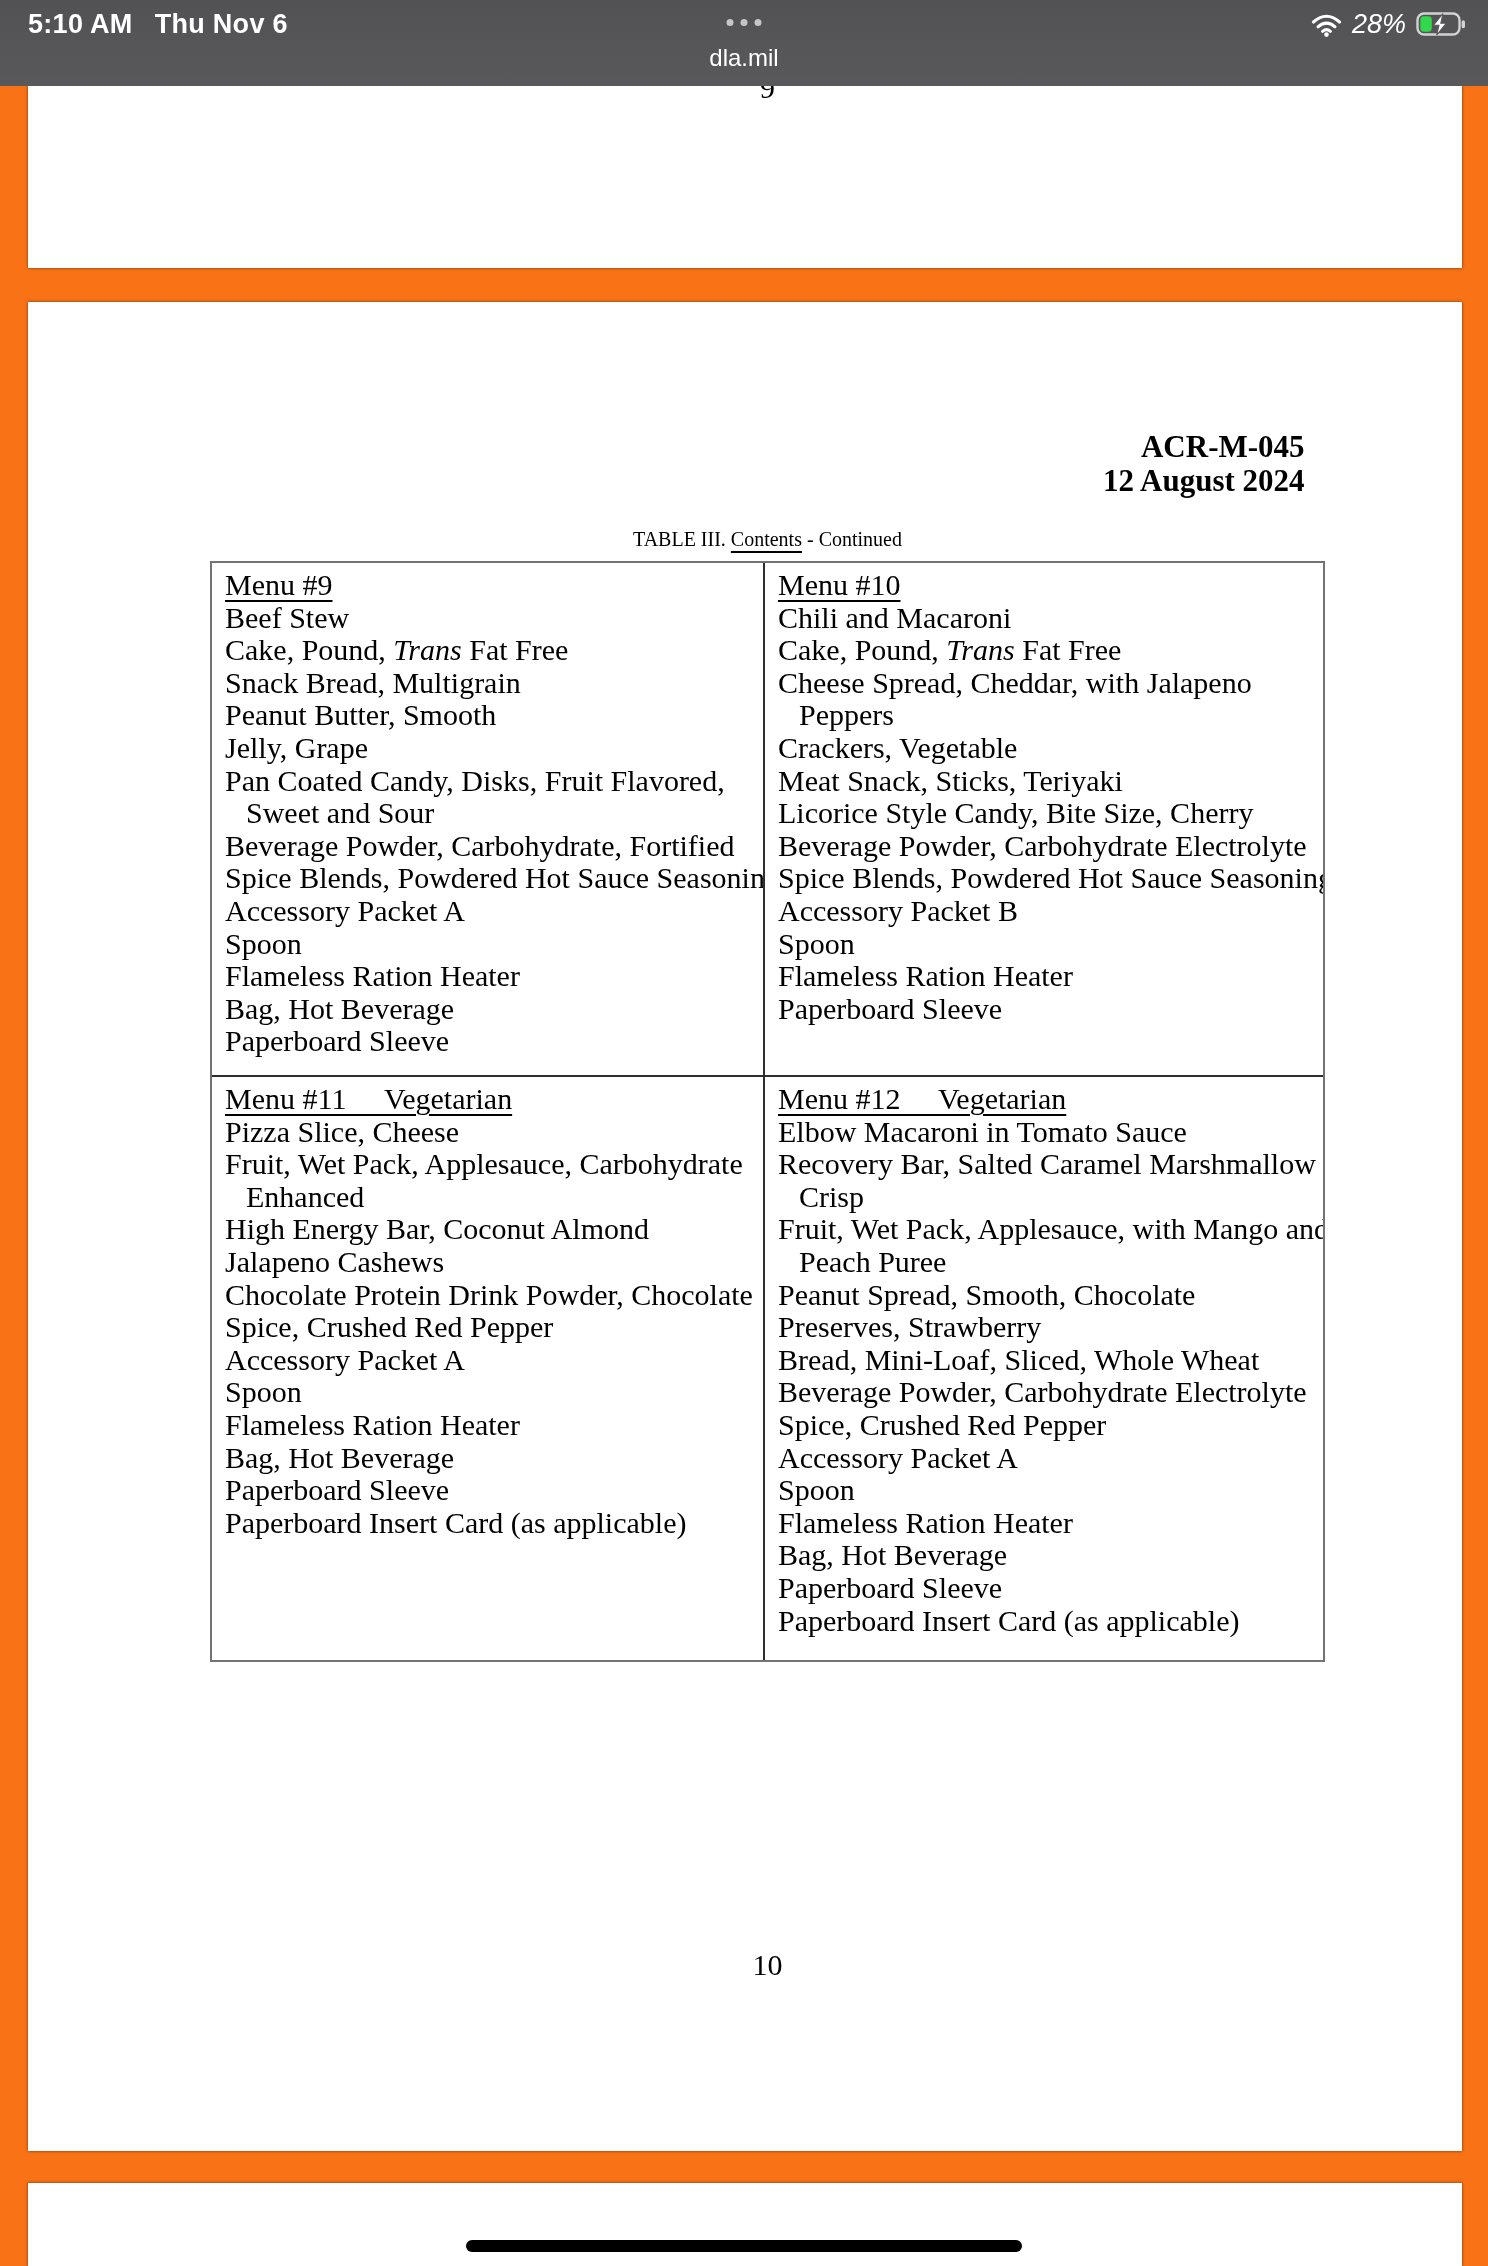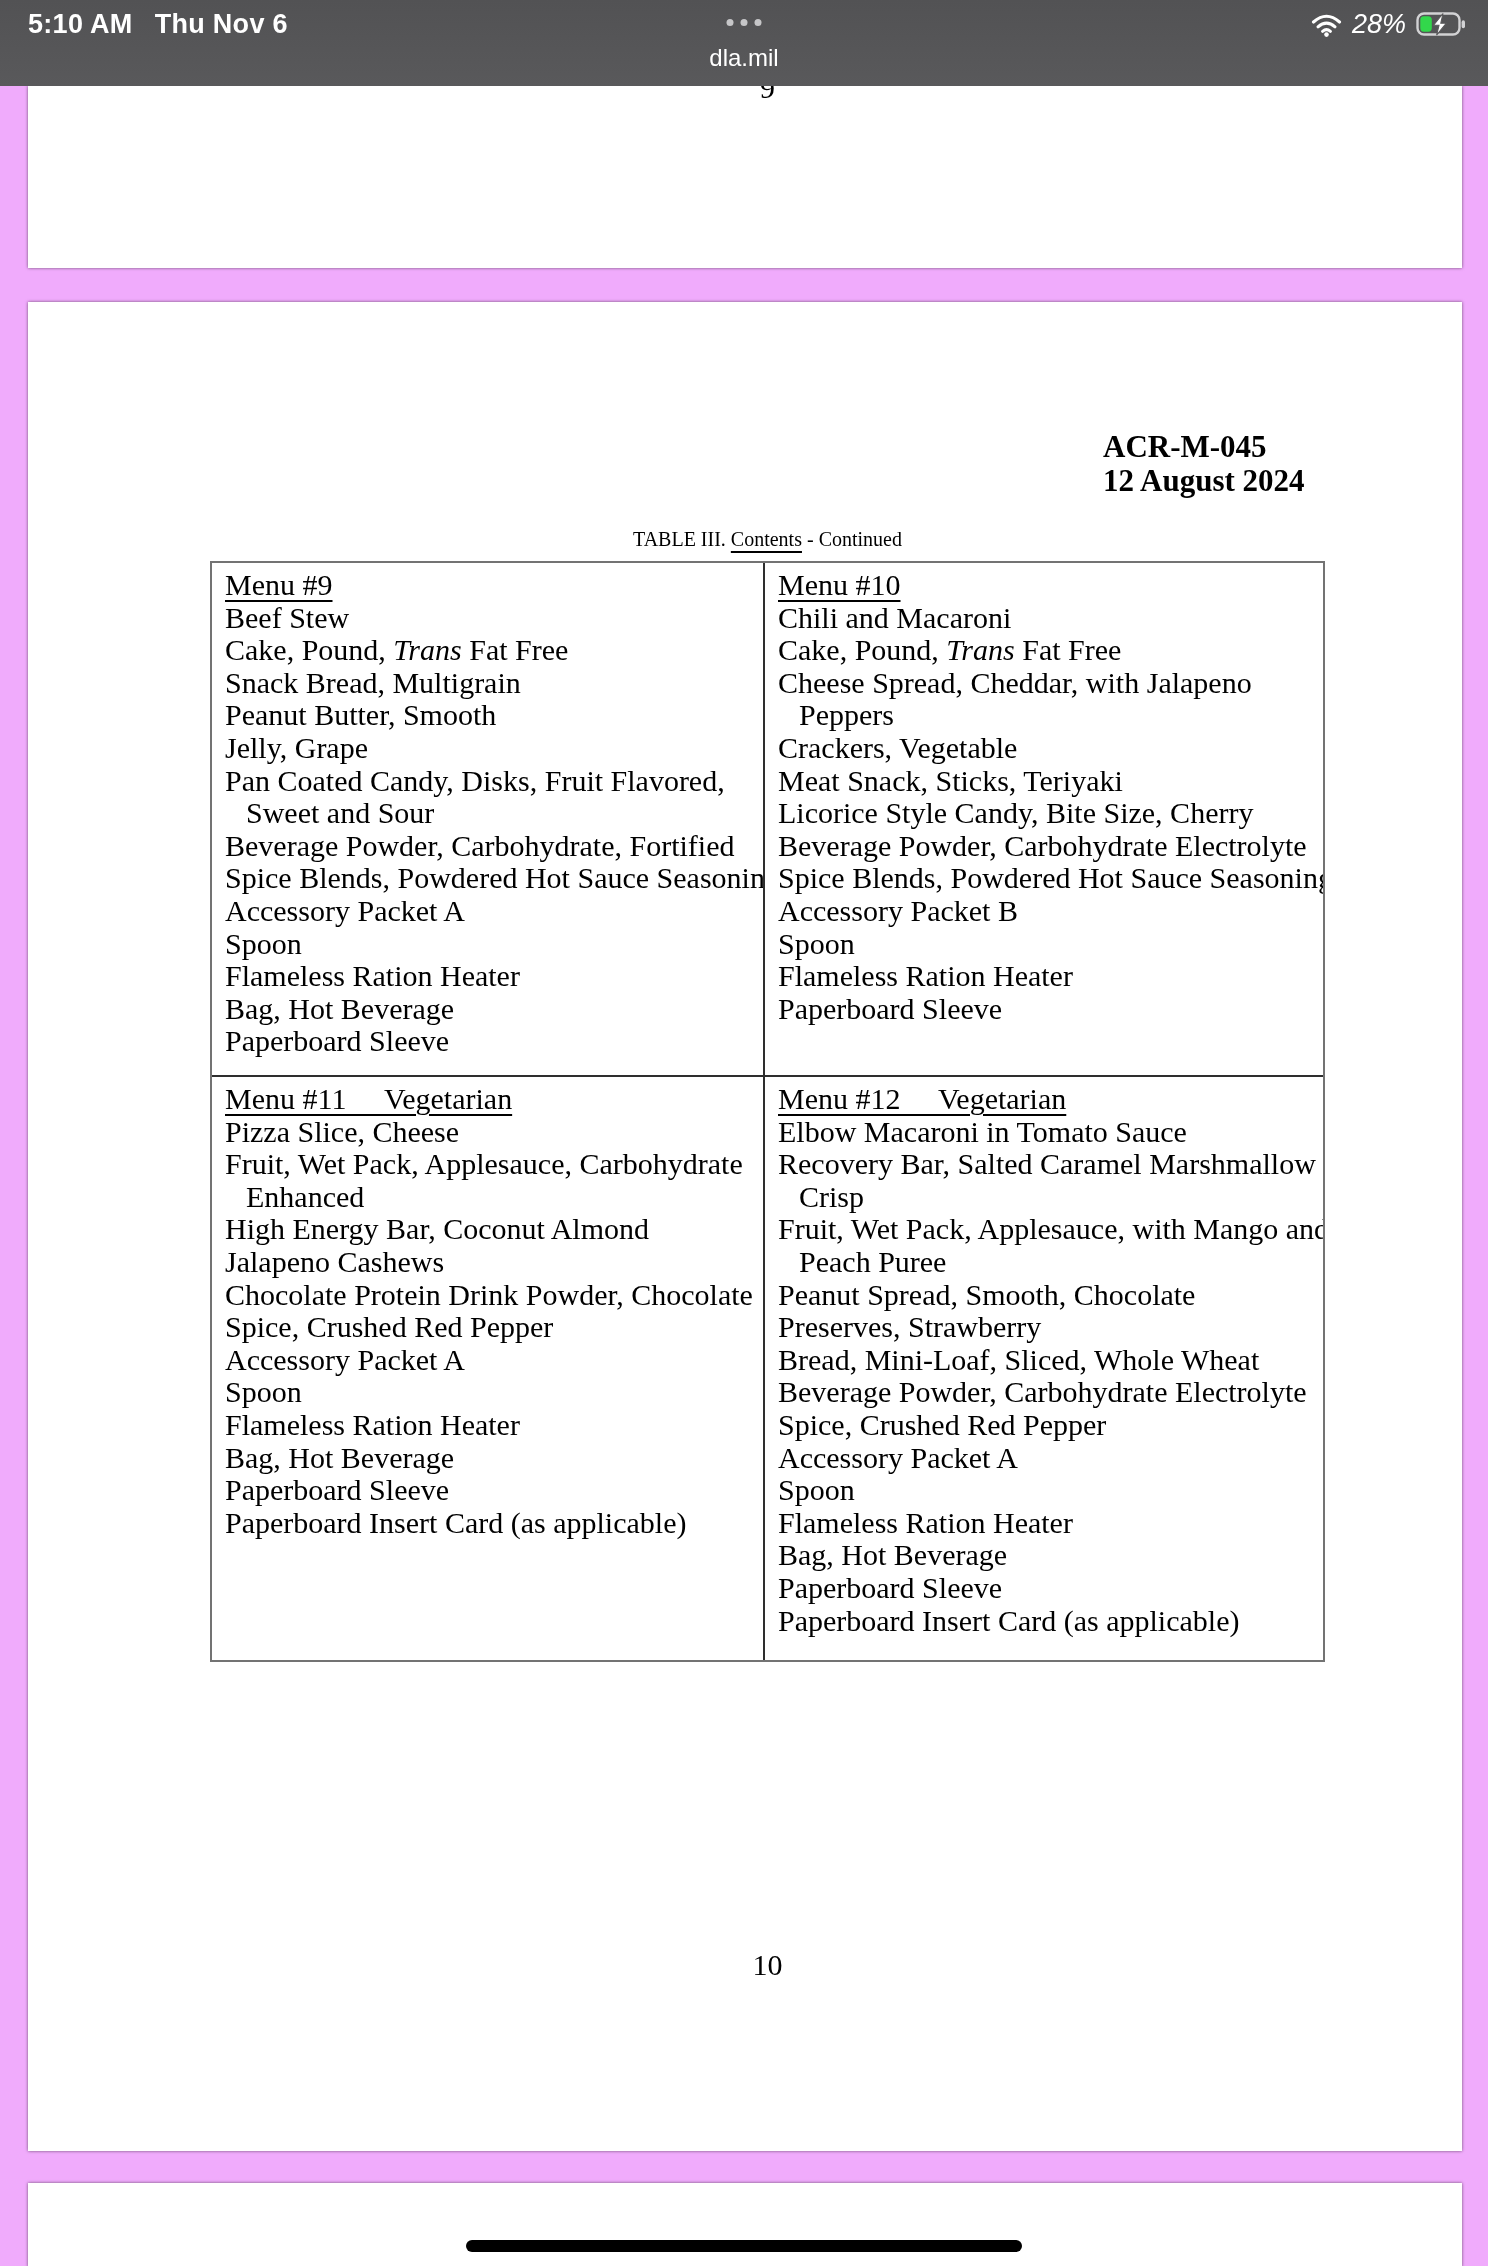--- a/index.html
+++ b/index.html
@@ -1,19 +1,19 @@
 <!DOCTYPE html>
 <html><head>
 <meta charset="utf-8">
 <style>
   * { margin:0; padding:0; box-sizing:border-box; }
   html,body { background:#000; }
   .screen {
     position:relative; width:1488px; height:2266px; overflow:hidden;
-    background:#f0abfc;
+    background:#f97316;
     font-family:"Liberation Sans","DejaVu Sans",sans-serif;
   }
   
   .statusbar {
     position:absolute; top:0; left:0; width:1488px; height:86px;
     background:linear-gradient(180deg,#525254 0%,#59595b 100%);
     color:#fff; z-index:10;
   }
   .sb-left { position:absolute; left:28px; top:9px; display:flex; gap:22px;
              font-size:27px; font-weight:600; letter-spacing:.3px; }
@@ -28,21 +28,21 @@
   
   .page { position:absolute; left:28px; width:1434px; background:#fff;
           box-shadow:0 0 3px rgba(0,0,0,.55); }
   .page9  { top:86px;  height:182px; overflow:hidden; }
   .page10 { top:302px; height:1849px; overflow:hidden; }
   .page11 { top:2183px; height:84px; }
   .doc { font-family:"Liberation Serif","DejaVu Serif",serif; color:#000; }
   .prev-page-num { position:absolute; left:182px; width:1115px; top:-14px;
                    text-align:center; font-size:30px; line-height:32px; }
   .doc-id { position:absolute; left:1075px; top:128px; font-weight:bold;
-            font-size:31px; line-height:34px; }
+            font-size:31px; line-height:34px;text-align:right; }
   .table-title { position:absolute; left:182px; top:226px; width:1115px;
                  text-align:center; font-size:20px; }
   .menu-table { position:absolute; left:182px; top:259px; width:1115px; height:1101px;
                 border:2px solid #737373; display:grid;
                 grid-template-columns:553px 1fr; grid-template-rows:514px 1fr; }
   .cell { overflow:hidden; padding:6px 6px 0 13px;
           font-size:30px; line-height:32.6px; white-space:nowrap; }
   .cell.r1 { border-bottom:2px solid #2e2e2e; }
   .cell.c1 { border-right:2px solid #2e2e2e; }
   .line { display:block; }

